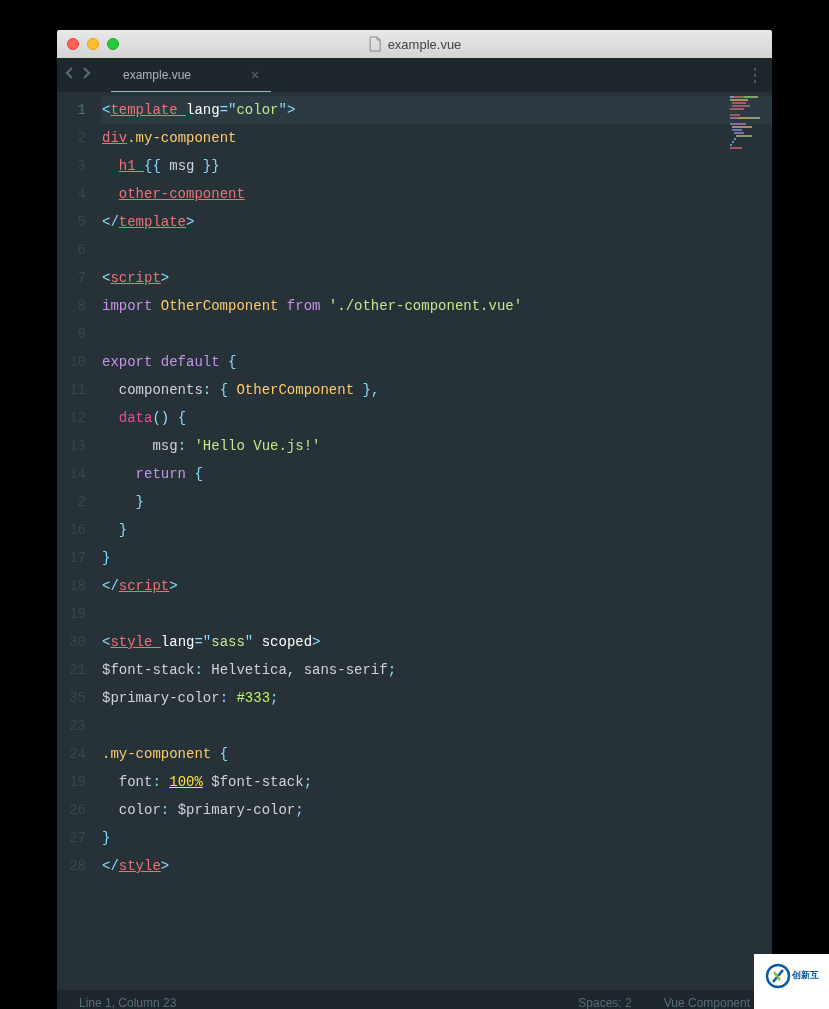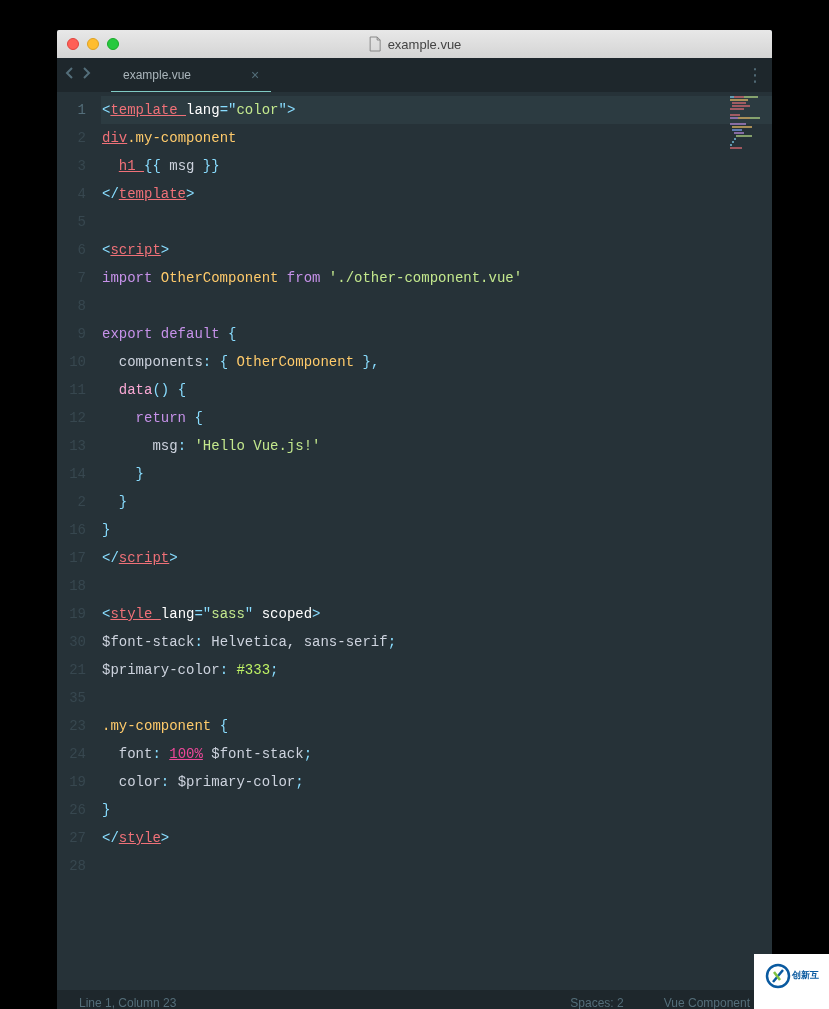--- a/index.html
+++ b/index.html
@@ -117,21 +117,21 @@
 .ml-seg { height: 2px; }
 .statusbar {
   height: 26px;
   background: #1e272c;
   display: flex;
   align-items: center;
   padding: 0 22px;
   color: #546e7a;
   font-size: 12px;
 }
-.status-right { margin-left: auto; display: flex; gap: 40px; }
+.status-right { margin-left: auto; display: flex; gap: 32px; }
 .watermark {
   position: absolute;
   right: 0;
   bottom: 0;
   width: 75px;
   height: 55px;
   background: #fff;
   display: flex;
   align-items: center;
   justify-content: center;
@@ -139,22 +139,22 @@
 .watermark svg { width: 55px; height: 40px; }
 
 
 .c-punct { color: #89ddff; }
 .c-tag { color: #f07178; text-decoration: underline; }
 .c-attr { color: #ffffff; }
 .c-str { color: #c3e88d; }
 .c-kw { color: #c792ea; }
 .c-name { color: #ffcb6b; }
 .c-text { color: #cdd3de; }
-.c-func { color: #f9a8d4; text-align: center; }
-.c-num { color: #ec4899; text-decoration: underline; }
+.c-func { color: #ec4899; text-align: center; }
+.c-num { color: #fde047; text-decoration: underline; }
 .c-hex { color: #bef264; }
 .c-sel { color: #ffcb6b; }
 .guide { color: #37474f; }
 </style>
 </head>
 <body>
 
 <div class="editor-window">
 
   <div class="titlebar">
@@ -220,30 +220,31 @@
         <div class="line-num">19</div>
         <div class="line-num">26</div>
         <div class="line-num">27</div>
         <div class="line-num">28</div>
       </div>
 
     <div class="code-area">
       <div class="code-line hl"><span class="c-punct">&lt;</span><span class="c-tag">template </span><span class="c-attr">lang</span><span class="c-punct">=</span><span class="c-punct">"</span><span class="c-str">color</span><span class="c-punct">"</span><span class="c-punct">&gt;</span></div>
       <div class="code-line"><span class="c-tag">div</span><span class="c-sel">.my-component</span></div>
       <div class="code-line"><span class="guide">  </span><span class="c-tag">h1 </span><span class="c-punct">{{ </span><span class="c-text">msg </span><span class="c-punct">}}</span></div>
+      <div class="code-line"><span class="guide">  </span><span class="c-tag">other-component</span></div>
       <div class="code-line"><span class="c-punct">&lt;/</span><span class="c-tag">template</span><span class="c-punct">&gt;</span></div>
       <div class="code-line"></div>
       <div class="code-line"><span class="c-punct">&lt;</span><span class="c-tag">script</span><span class="c-punct">&gt;</span></div>
       <div class="code-line"><span class="c-kw">import </span><span class="c-name">OtherComponent </span><span class="c-kw">from </span><span class="c-str">'./other-component.vue'</span></div>
       <div class="code-line"></div>
       <div class="code-line"><span class="c-kw">export </span><span class="c-kw">default </span><span class="c-punct">{</span></div>
       <div class="code-line"><span class="guide">  </span><span class="c-text">components</span><span class="c-punct">:</span><span class="c-punct"> { </span><span class="c-name">OtherComponent </span><span class="c-punct">},</span></div>
       <div class="code-line"><span class="guide">  </span><span class="c-func">data</span><span class="c-punct">()</span><span class="c-punct"> {</span></div>
+      <div class="code-line"><span class="guide">      </span><span class="c-text">msg</span><span class="c-punct">:</span><span> </span><span class="c-str">'Hello Vue.js!'</span></div>
       <div class="code-line"><span class="guide">    </span><span class="c-kw">return </span><span class="c-punct">{</span></div>
-      <div class="code-line"><span class="guide">      </span><span class="c-text">msg</span><span class="c-punct">:</span><span> </span><span class="c-str">'Hello Vue.js!'</span></div>
       <div class="code-line"><span class="guide">    </span><span class="c-punct">}</span></div>
       <div class="code-line"><span class="guide">  </span><span class="c-punct">}</span></div>
       <div class="code-line"><span class="c-punct">}</span></div>
       <div class="code-line"><span class="c-punct">&lt;/</span><span class="c-tag">script</span><span class="c-punct">&gt;</span></div>
       <div class="code-line"></div>
       <div class="code-line"><span class="c-punct">&lt;</span><span class="c-tag">style </span><span class="c-attr">lang</span><span class="c-punct">=</span><span class="c-punct">"</span><span class="c-str">sass</span><span class="c-punct">"</span><span> </span><span class="c-attr">scoped</span><span class="c-punct">&gt;</span></div>
       <div class="code-line"><span class="c-text">$font-stack</span><span class="c-punct">:</span><span class="c-text"> Helvetica, sans-serif</span><span class="c-punct">;</span></div>
       <div class="code-line"><span class="c-text">$primary-color</span><span class="c-punct">:</span><span> </span><span class="c-hex">#333</span><span class="c-punct">;</span></div>
       <div class="code-line"></div>
       <div class="code-line"><span class="c-sel">.my-component </span><span class="c-punct">{</span></div>

